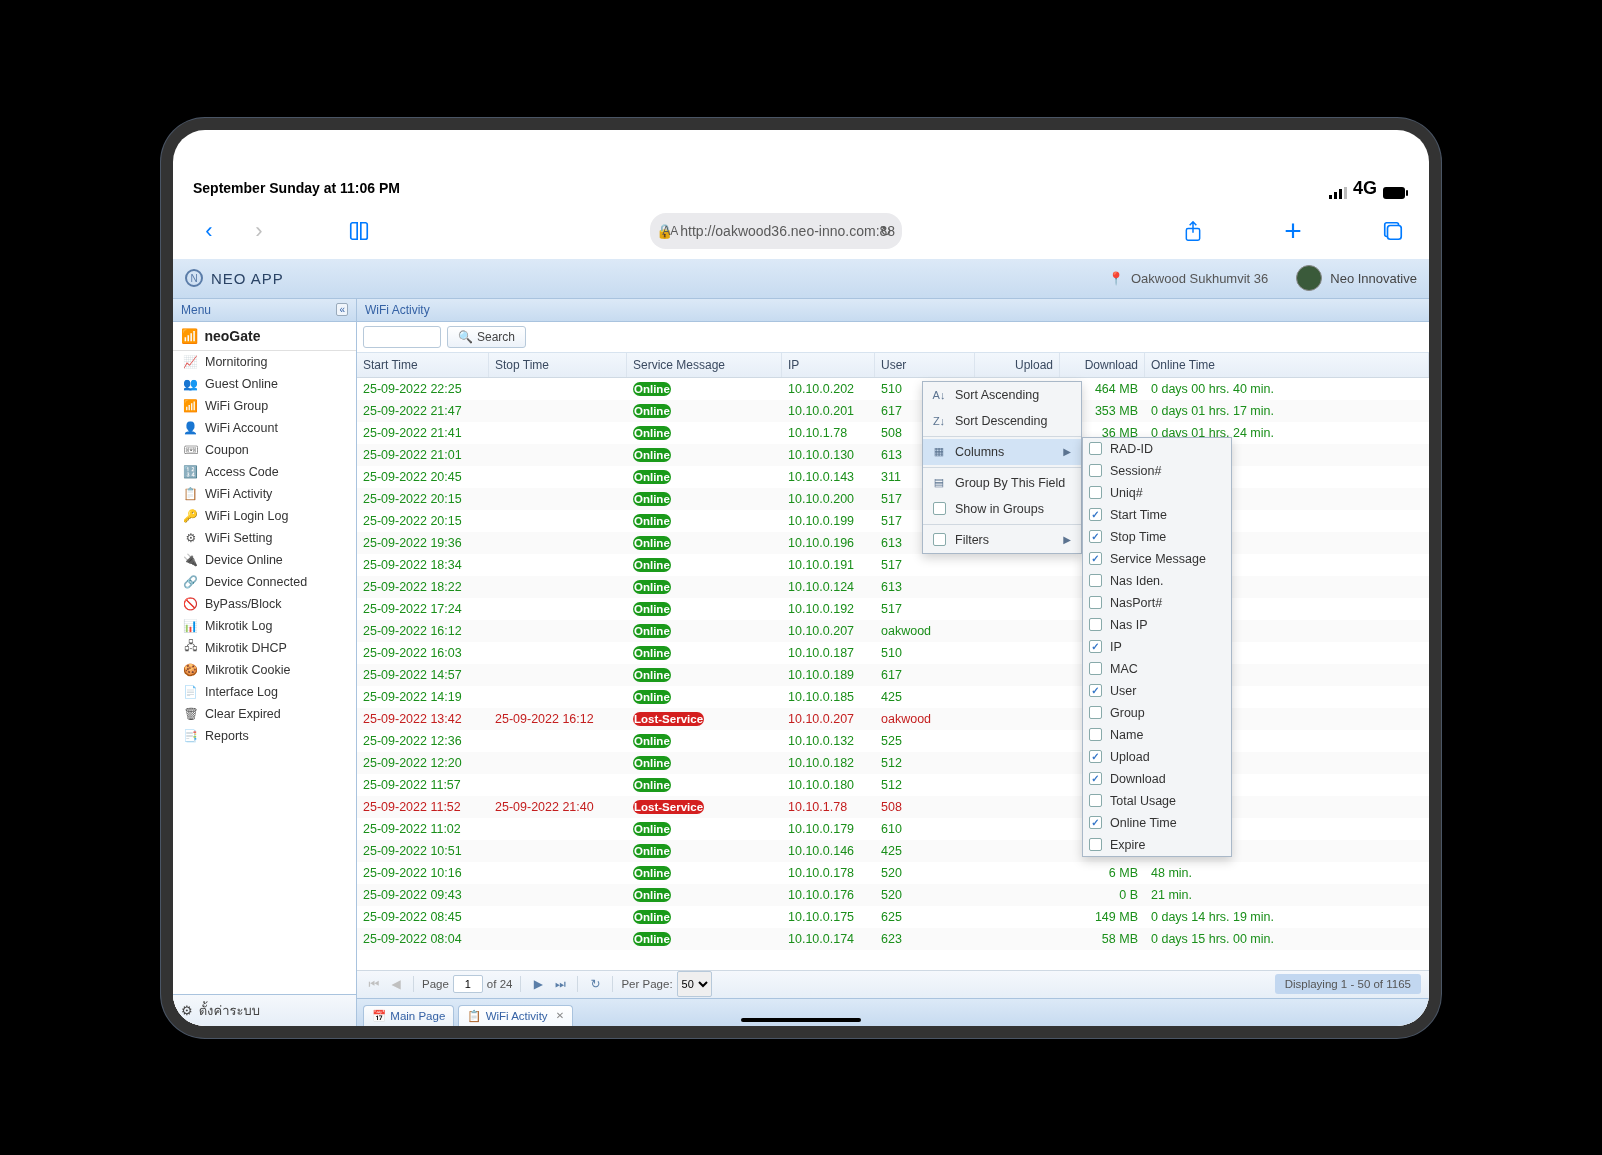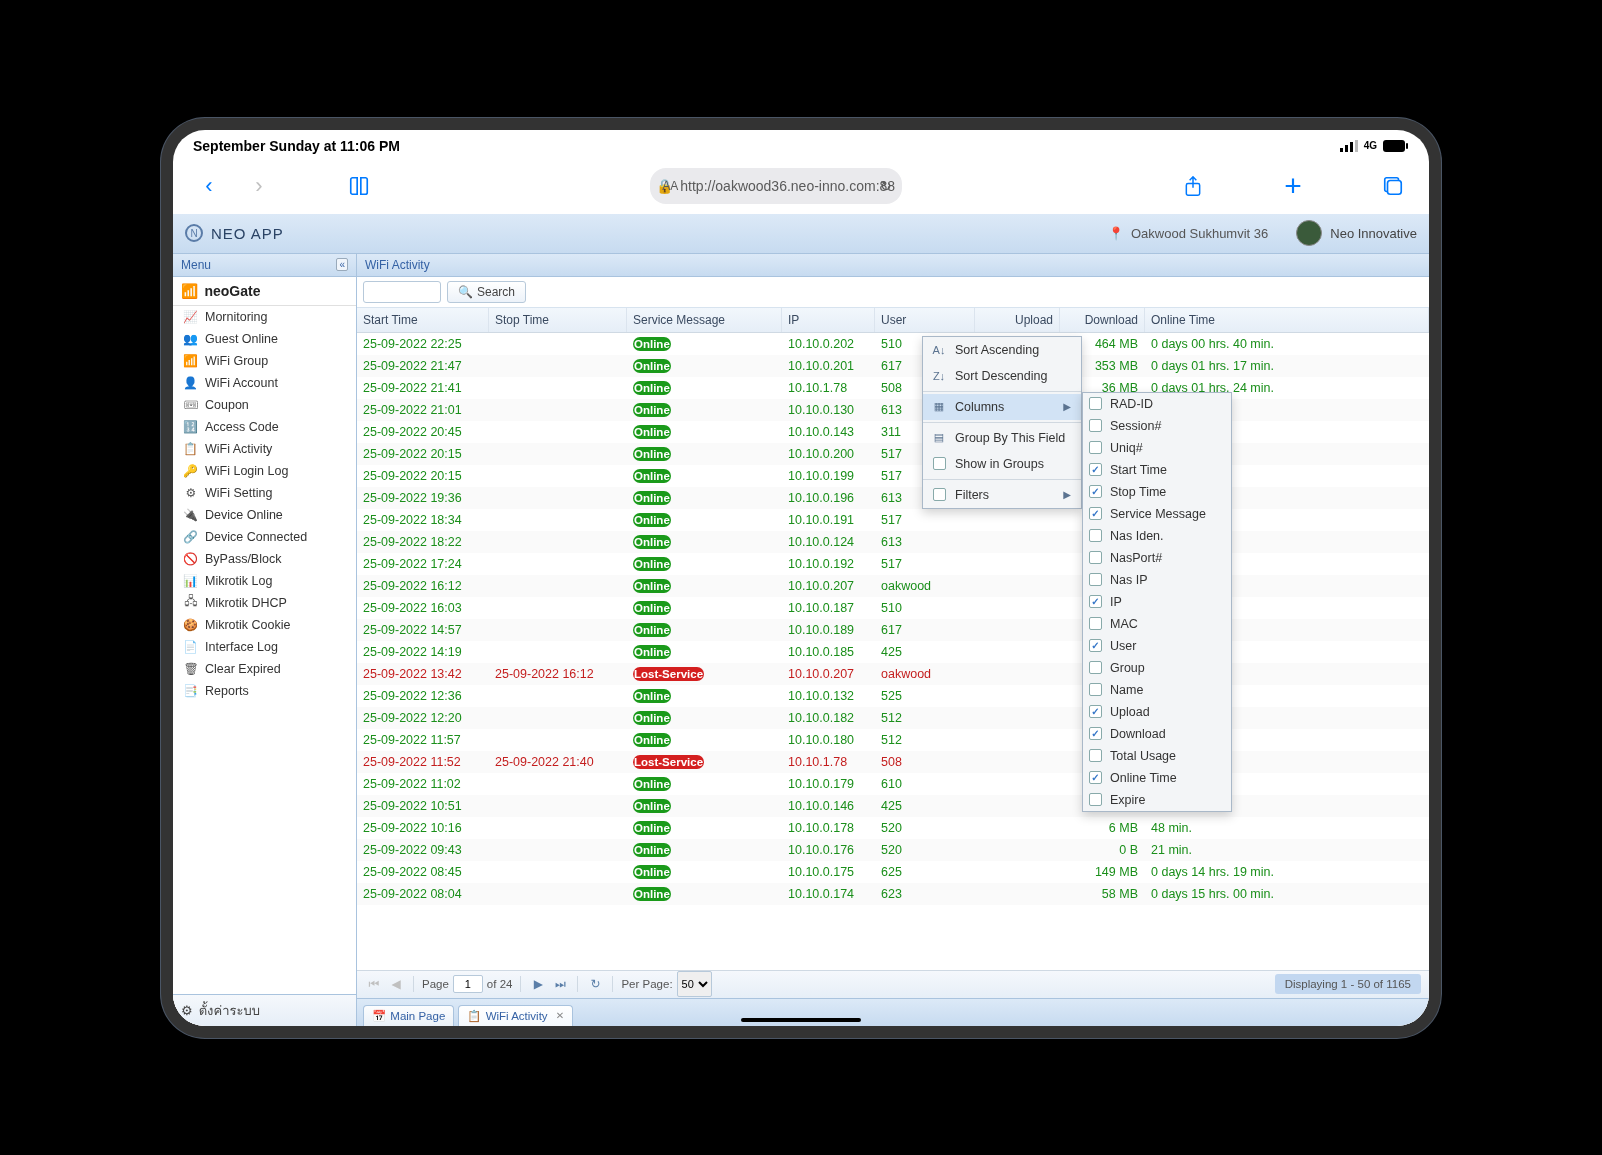--- a/index.html
+++ b/index.html
@@ -1,20 +1,20 @@
 <!DOCTYPE html>
 <html><head>
 <meta charset="utf-8">
 <style>
 * { box-sizing: border-box; margin: 0; padding: 0; }
 body { font-family: -apple-system, "Segoe UI", sans-serif; background: #000; display: flex; justify-content: center; align-items: center; min-height: 100vh; }
 .tablet { width: 1280px; height: 920px; background: #333; border-radius: 44px; padding: 12px; box-shadow: 0 0 0 1px #4a5565; }
 .screen { width: 100%; height: 100%; background: #fff; border-radius: 32px; overflow: hidden; display: flex; flex-direction: column; position: relative; }
-.status-bar { display: flex; justify-content: space-between; align-items: center; padding: 8px 20px; font-size: 14px; font-weight: 600; color: #000; }
-.status-right { display: flex; align-items: flex-start; gap: 6px; font-size: 10px; }
+.status-bar { display: flex; justify-content: space-between; align-items: center; padding: 8px 20px; font-size: 14px; font-weight: 600; color: #000; margin-top: 40px; }
+.status-right { display: flex; align-items: flex-end; gap: 6px; font-size: 18px; }
 .status-right svg { display: block; }
 .browser-bar { display: flex; align-items: center; padding: 4px 16px 8px; gap: 10px; }
 .nav-btn { width: 40px; height: 40px; display: flex; align-items: center; justify-content: center; font-size: 22px; color: #007aff; cursor: pointer; }
 .nav-btn.disabled { color: #c0c0c0; }
 .spacer { flex: 0 0 40px; }
 .url-bar { flex: 1; max-width: 440px; background: #eaeaed; border-radius: 16px; height: 36px; display: flex; align-items: center; justify-content: center; position: relative; font-size: 14px; color: #5a5a5a; margin: 0 auto; }
 .url-l { position: absolute; left: 12px; font-size: 12px; color: #5a5a5a; }
 .url-r { position: absolute; right: 10px; }
 .lock { margin-right: 6px; }
 .header-pad { flex: 1; }

